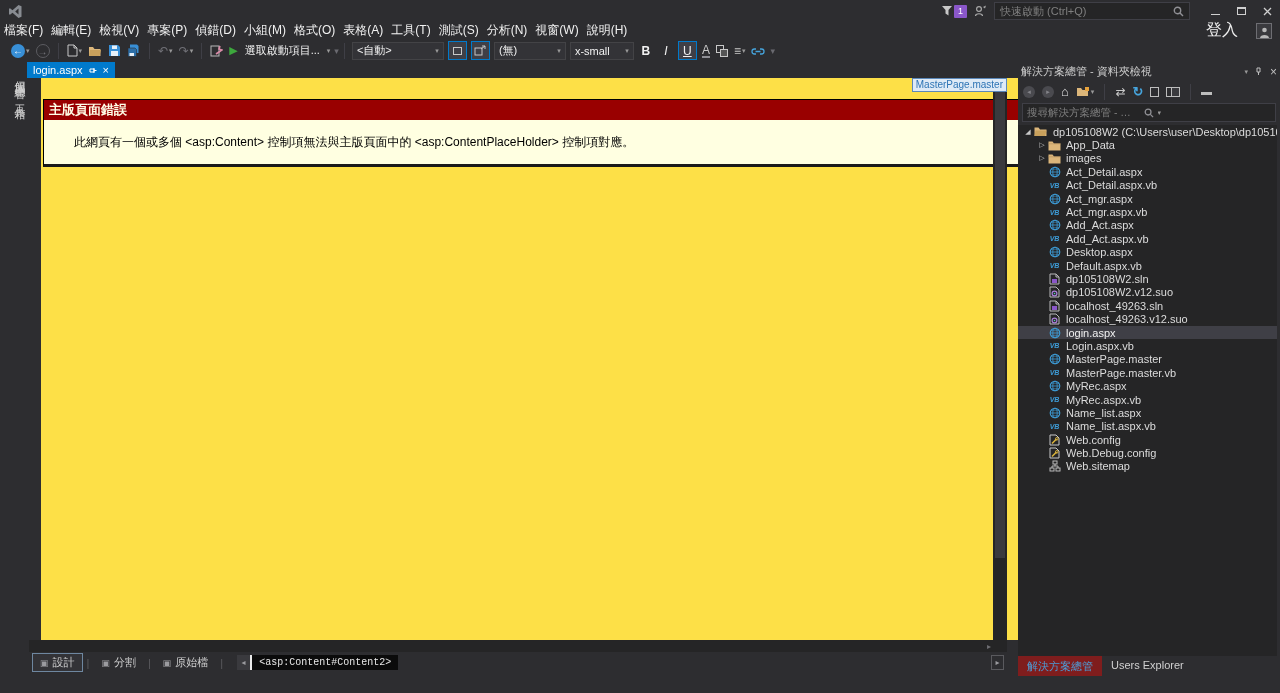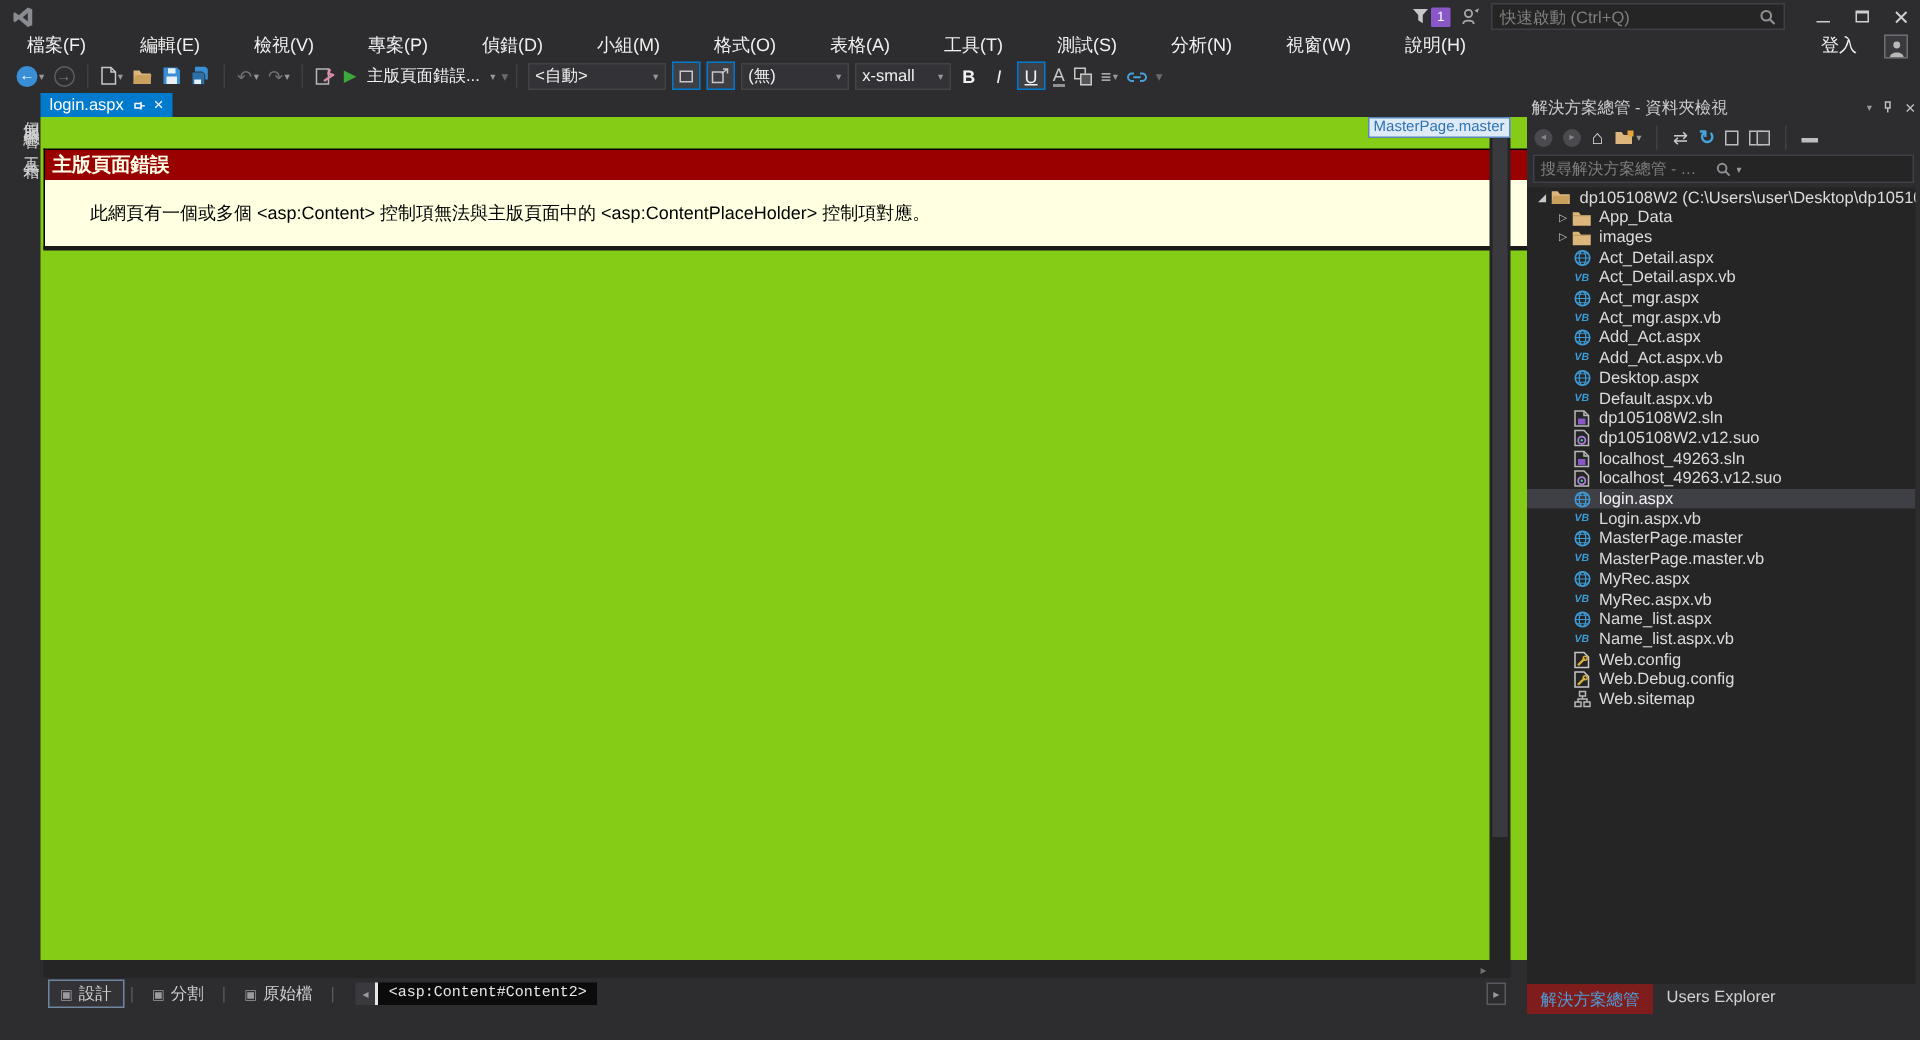--- a/index.html
+++ b/index.html
@@ -17,23 +17,23 @@
   .ql-box{width:196px;height:18px;background:#252526;border:1px solid #3F3F46;display:flex;align-items:center;font-size:11px;color:#7F7F7F;padding:0 5px;gap:4px}
   .ql-box span{flex:1}
   .win-btn{width:26px;height:20px;display:flex;align-items:center;justify-content:center}
   .win-btns{display:flex;margin-left:6px}
   .min-glyph{width:9px;height:1px;background:#CFCFCF;margin-top:6px}
   .max-glyph{width:9px;height:8px;border:1px solid #CFCFCF;border-top-width:2px}
 
   
   #menubar{position:absolute;top:22px;left:0;right:0;height:17px;display:flex;align-items:center;font-size:12px;color:#F1F1F1}
   #menu-items{display:flex;height:100%}
-  .menu-item{padding:0 18px;display:flex;align-items:center;white-space:nowrap}
+  .menu-item{padding:0 4px;display:flex;align-items:center;white-space:nowrap}
   .mb-right{position:absolute;right:8px;top:0;height:17px;display:flex;align-items:center;gap:18px}
-  .signin{font-size:12px;color:#F1F1F1}
+  .signin{font-size:16px;color:#F1F1F1}
   .avatar-box{width:16px;height:16px;border:1px solid #6E6E73;display:flex;align-items:end;justify-content:center;background:#3A3A3E}
 
   
   #toolbar{position:absolute;top:39px;left:0;right:0;height:23px;display:flex;align-items:center;gap:4px;padding-left:10px}
   .tsep{width:1px;height:16px;background:#3F3F46;margin:0 3px}
   .ticon{height:18px;display:flex;align-items:center;justify-content:center;padding:0 1px}
   .caret{font-size:7px;color:#999;margin-left:1px}
   .nav-circle{width:14px;height:14px;border-radius:50%;background:#388FD6;color:#fff;font-size:10px;line-height:13px;text-align:center}
   .nav-circle.disabled{background:transparent;border:1px solid #5C5C61;color:#7A7A80}
   .glyph{color:#C8C8C8;font-size:12px}
@@ -55,21 +55,21 @@
 
   
   #left-strip{position:absolute;left:0;top:62px;width:27px;bottom:17px;background:#2D2D30}
   .vtab{writing-mode:vertical-rl;text-orientation:upright;font-size:11px;color:#D0D0D0;margin:10px auto 14px;display:block;text-align:center;letter-spacing:2px;width:100%}
 
   
   #editor{position:absolute;left:27px;top:62px;width:980px;height:611px}
   #tabstrip{height:16px;display:flex}
   .doc-tab{background:#007ACC;color:#fff;font-size:11px;display:flex;align-items:center;padding:0 6px;gap:6px}
   .tab-x{color:#fff;font-size:11px;line-height:11px}
-  #design{position:absolute;left:0;top:16px;width:1137px;height:562px;background:#84cc16;overflow:hidden}
+  #design{position:absolute;left:14px;top:16px;width:1137px;height:562px;background:#fde047;overflow:hidden}
   #master-label{position:absolute;right:0;top:16px;height:14px;background:#DEEAF6;border:1px solid #5B88B9;color:#2E74B5;font-size:10px;line-height:12px;padding:0 3px;z-index:3}
   #errorbox{margin:21px 1px 0 2px;border:1px solid #000;border-bottom:3px solid #1A1A1A}
   #errorbox .hdr{background:#990000;color:#FFFFE8;font-weight:bold;font-size:13px;padding:1px 5px;font-family:"Liberation Serif",serif}
   #errorbox .bdy{background:#FFFFE1;color:#000;font-size:12px;padding:14px 24px 13px 30px}
   .err-line2{margin-top:13px}
   .err-list{margin:12px 0 0 28px;list-style:disc}
   .err-list a{color:#0000CC;text-decoration:underline;font-size:11px}
   #hstrip{position:absolute;left:2px;top:578px;width:964px;height:12px;background:#252526;display:flex;align-items:center;justify-content:flex-end;color:#6E6E73;font-size:8px;padding-right:2px}
   #vscroll{position:absolute;left:966px;top:16px;width:14px;height:574px;background:#252526}
   #vthumb{margin:2px 2px 0;height:478px;background:#3A3A3E}
@@ -253,21 +253,21 @@
     <span class="tsep"></span>
     <span class="ticon">
       <svg width="13" height="12" viewBox="0 0 13 12">
           <rect x="1" y="1" width="8" height="10" fill="#2D2D30" stroke="#B8B8B8"></rect>
           <path d="M6 9 l6 -4 l-3 -1 l1 -3" fill="none" stroke="#D98AA6" stroke-width="1.6"></path>
         </svg>
       </span>
     <span class="ticon">
         <span class="play">▶</span>
       </span>
-    <span class="run-label">主版頁面錯誤...</span>
+    <span class="run-label">選取啟動項目...</span>
     <span class="caret">▾</span>
     <span class="grip">▾<br></span>
     <span class="tsep"></span>
     <div class="combo" style="width:92px">
       <span>&lt;自動&gt;</span>
         <span class="caret">▾</span>
     </div>
     <span class="toggle-box">
         <span class="mini-rect"></span>
       </span>

